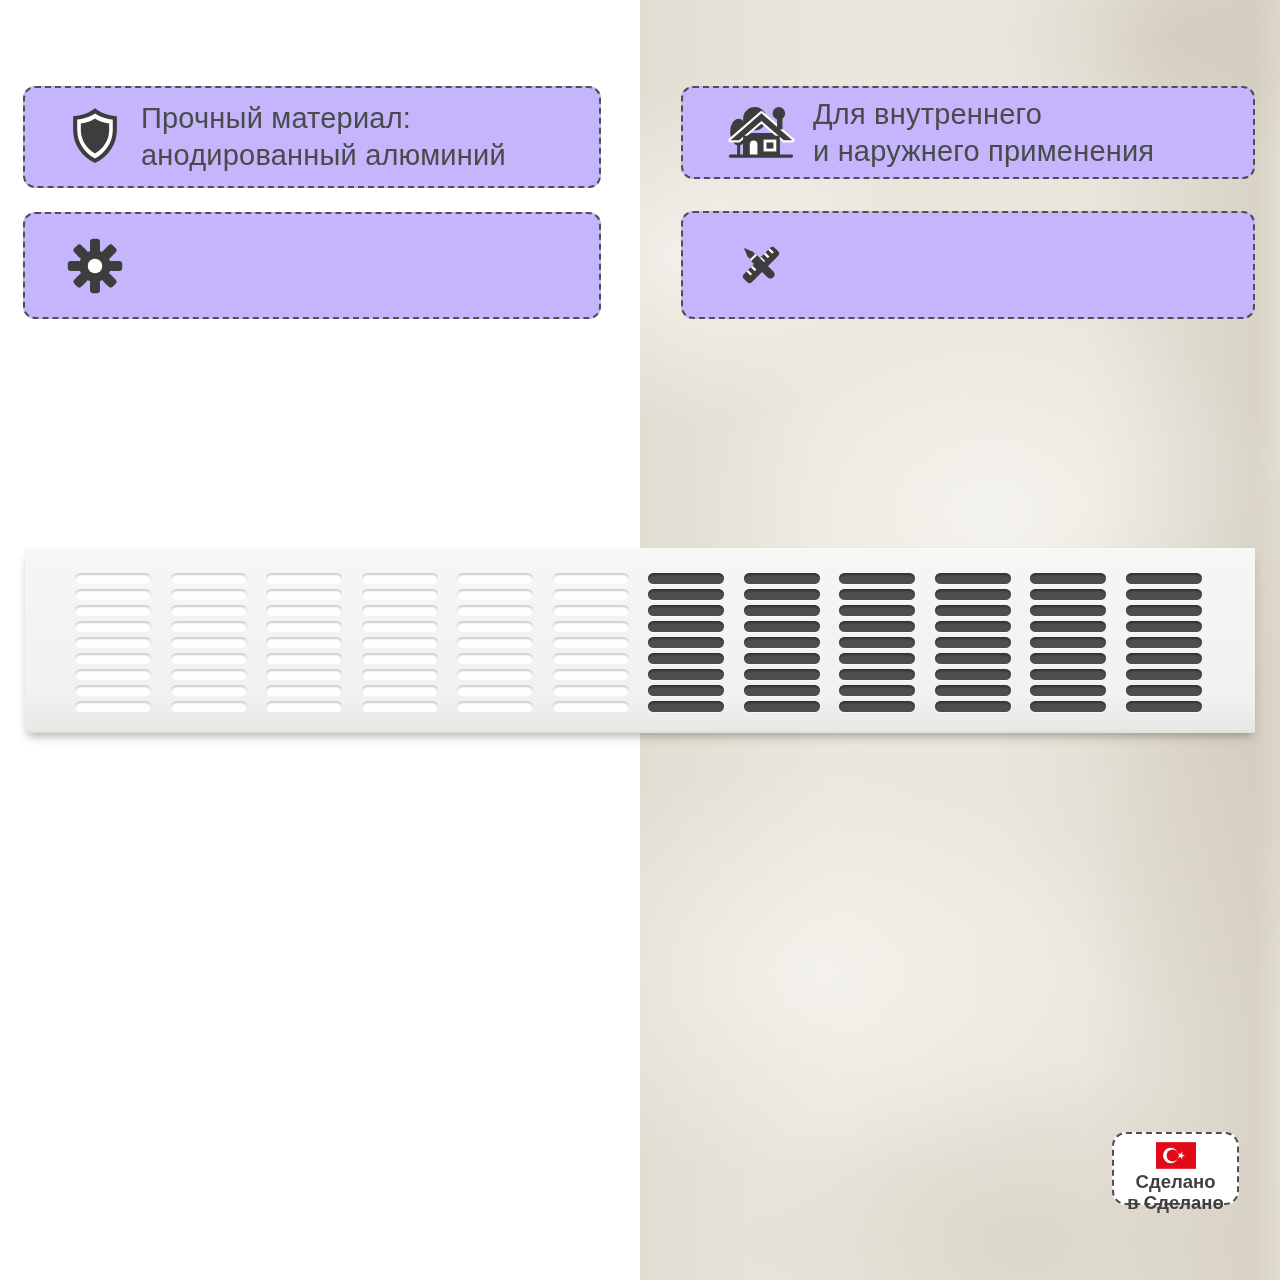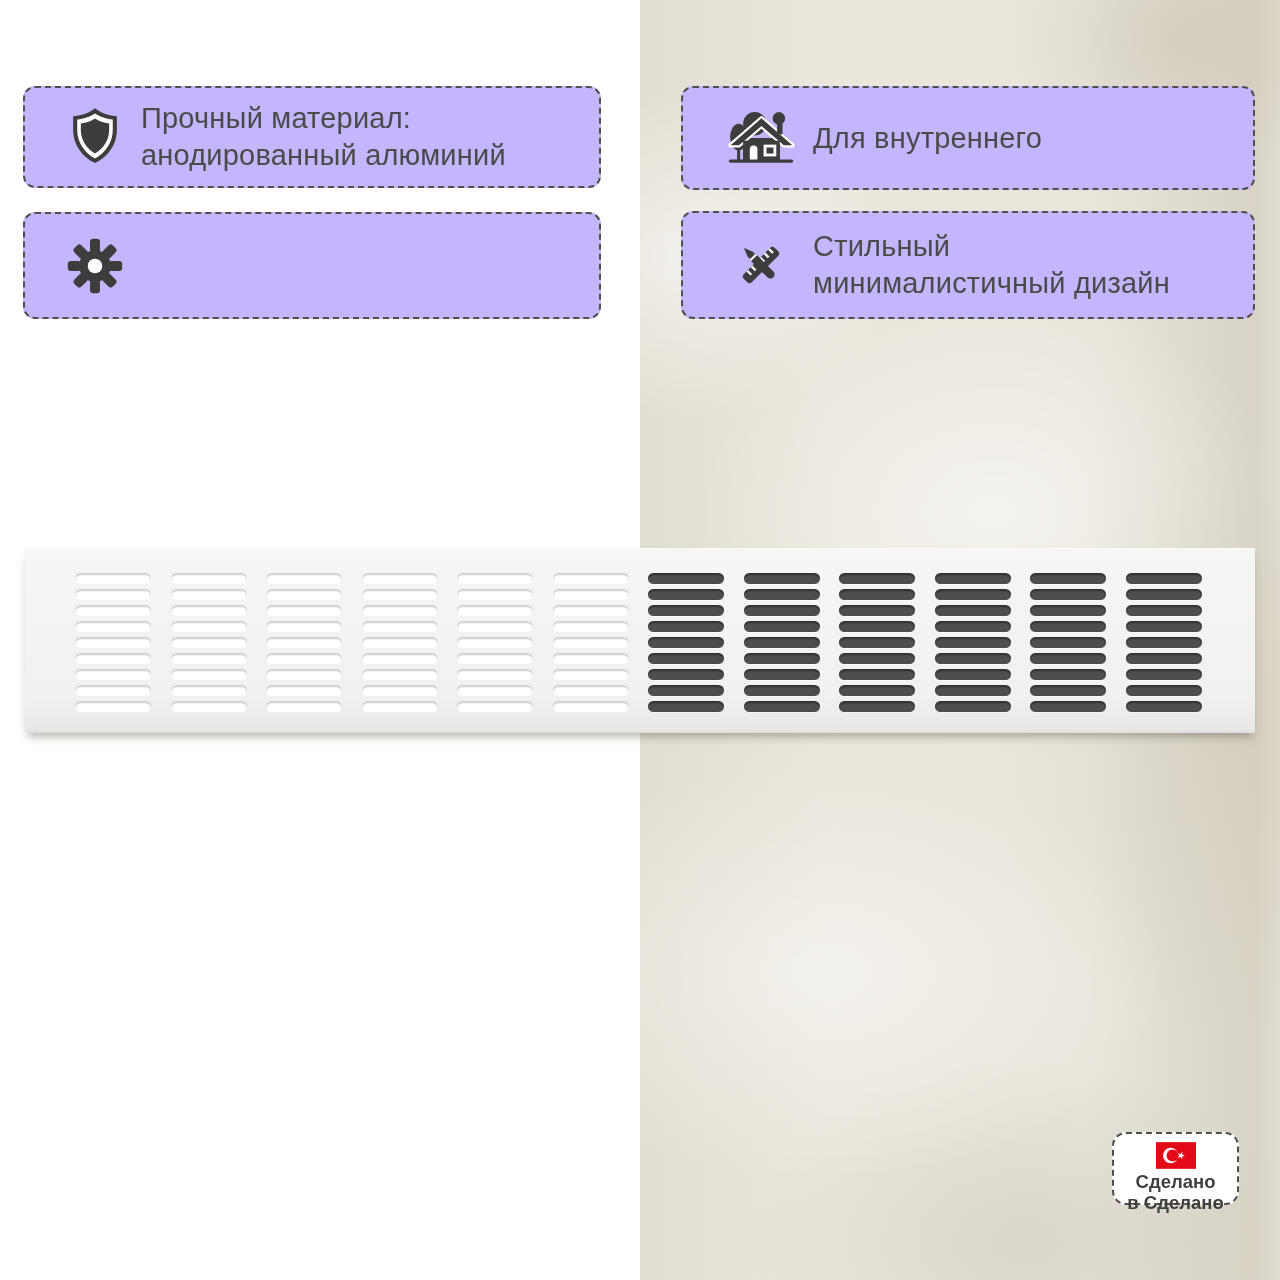--- a/index.html
+++ b/index.html
@@ -26,21 +26,21 @@
   }
 
   
   .feature-box {
     position:absolute; box-sizing:border-box; background:#c4b5fd;
     border:2px dashed var(--dash,#4f4f4f); border-radius:12px;
     display:flex; align-items:center;
   }
   #box1 { left:23px;  top:86px;  width:578px; height:102px; }
   #box2 { left:23px;  top:212px; width:578px; height:107px; }
-  #box3 { left:681px; top:86px;  width:574px; height:104px; }
+  #box3 { left:681px; top:86px;  width:574px; height:93px; }
   #box4 { left:681px; top:211px; width:574px; height:108px; }
 
   .icon { flex:0 0 auto; display:flex; align-items:center; justify-content:center;
           color:var(--icon,#3d3d3d); }
   .fb-left  .icon { margin-left:38px; width:64px; }
   .fb-right .icon { margin-left:44px; width:68px; }
   .feature-text { margin-left:14px; font-size:29px; line-height:37px;
                   color:var(--text,#4a4a4a); letter-spacing:.2px; }
   .fb-right .feature-text { margin-left:18px; }
 
@@ -126,20 +126,21 @@
         <rect x="56" y="17" width="6" height="13"></rect>
         <path d="M38.5 12 L73 42 H63.5 L38.5 20.5 L13.5 42 H4 Z"></path>
         <rect x="18" y="37" width="41" height="22"></rect>
         <path d="M25.5 59 v-12.5 a4.25 4.25 0 0 1 8.5 0 V59 Z" fill="#fff"></path>
         <rect x="42.5" y="43" width="11" height="10" fill="none" stroke="#fff" stroke-width="3.2"></rect>
         <rect x="2" y="58" width="72" height="3.6" rx="1.8"></rect>
       </svg>
     </span>
     <div class="feature-text">
       <div>Для внутреннего</div>
+      <div>и наружнего применения</div>
     </div>
   </div>
 
   <div class="feature-box fb-right" id="box4">
     <span class="icon">
       <svg width="56" height="56" viewBox="0 0 64 64" fill="currentColor">
         <g transform="rotate(-45 32 32)">
           <rect x="7" y="25.5" width="50" height="13" rx="4"></rect>
           <g fill="#fff">
             <rect x="15" y="25.5" width="2.6" height="6.5"></rect>
@@ -150,24 +151,20 @@
             <rect x="50" y="25.5" width="2.6" height="6.5"></rect>
           </g>
         </g>
         <g transform="rotate(45 32 32)">
           <rect x="15" y="27.2" width="37" height="9.6" rx="4.8"></rect>
           <path d="M16 27.2 L4.5 32 L16 36.8 Z"></path>
           <rect x="18.5" y="27.2" width="2.4" height="9.6" fill="#fff"></rect>
         </g>
       </svg>
     </span>
-    <div class="feature-text">
-      <div>Стильный</div>
-      <div>минималистичный дизайн</div>
-    </div>
   </div>
 
   <div class="grille" id="grille">
       <div class="slot-col">
         <div class="slot light"></div>
         <div class="slot light"></div>
         <div class="slot light"></div>
         <div class="slot light"></div>
         <div class="slot light"></div>
         <div class="slot light"></div>

